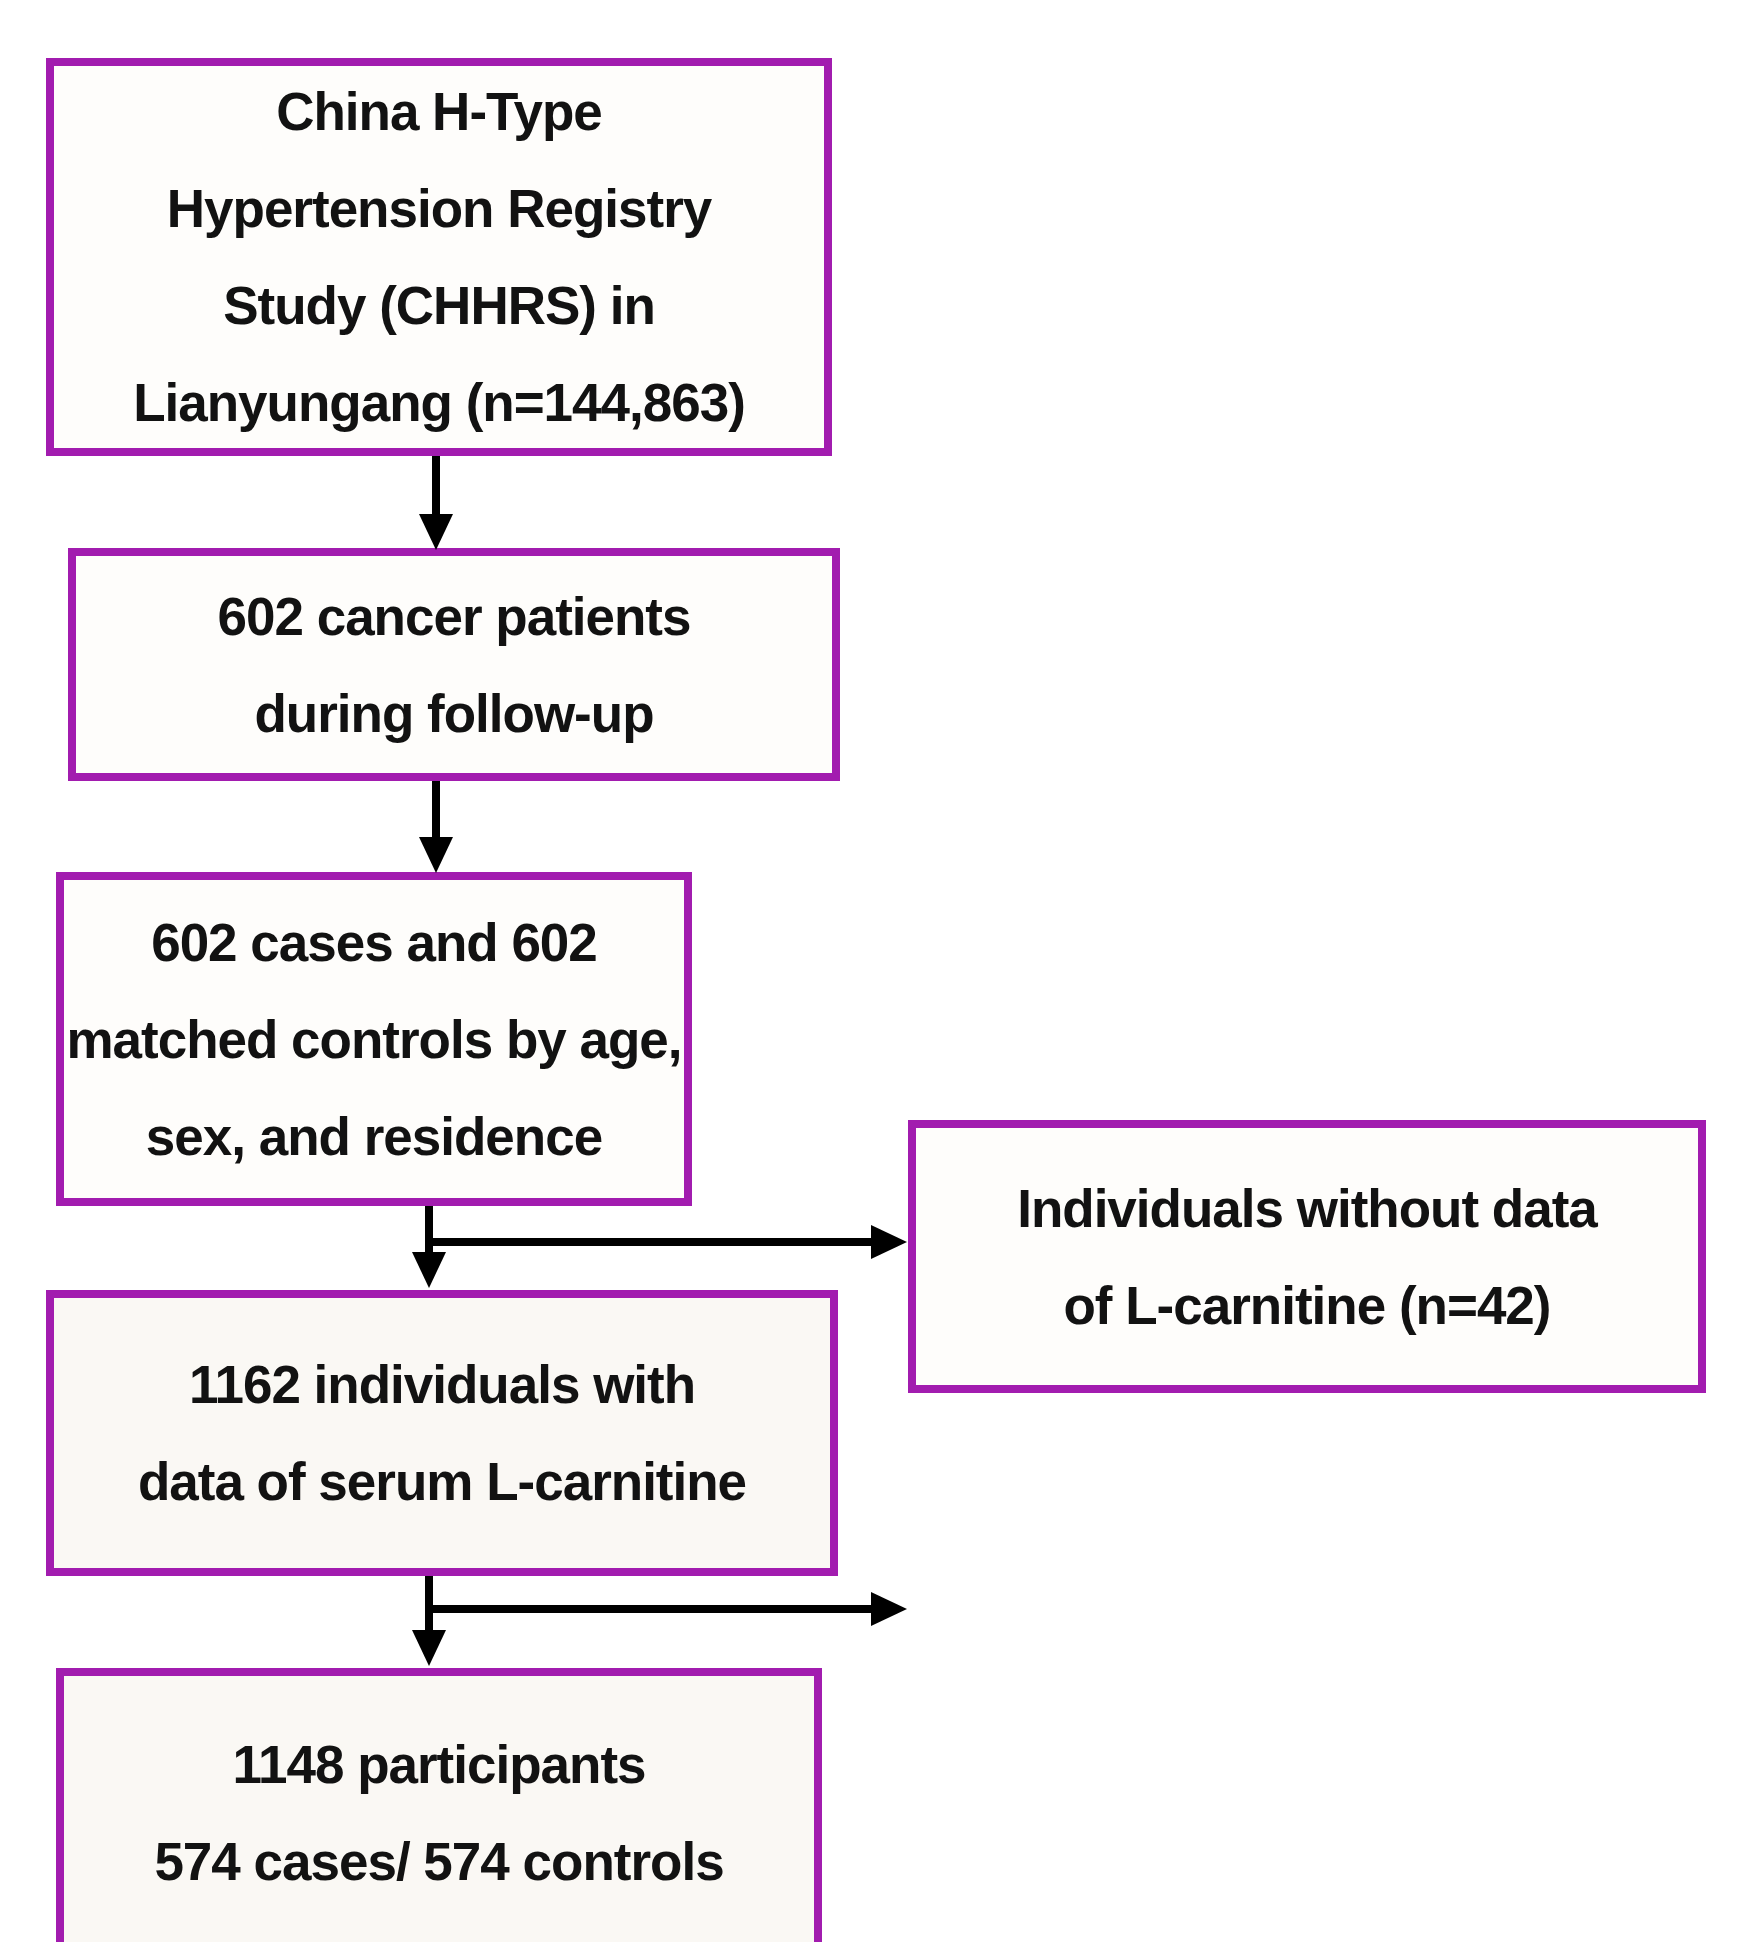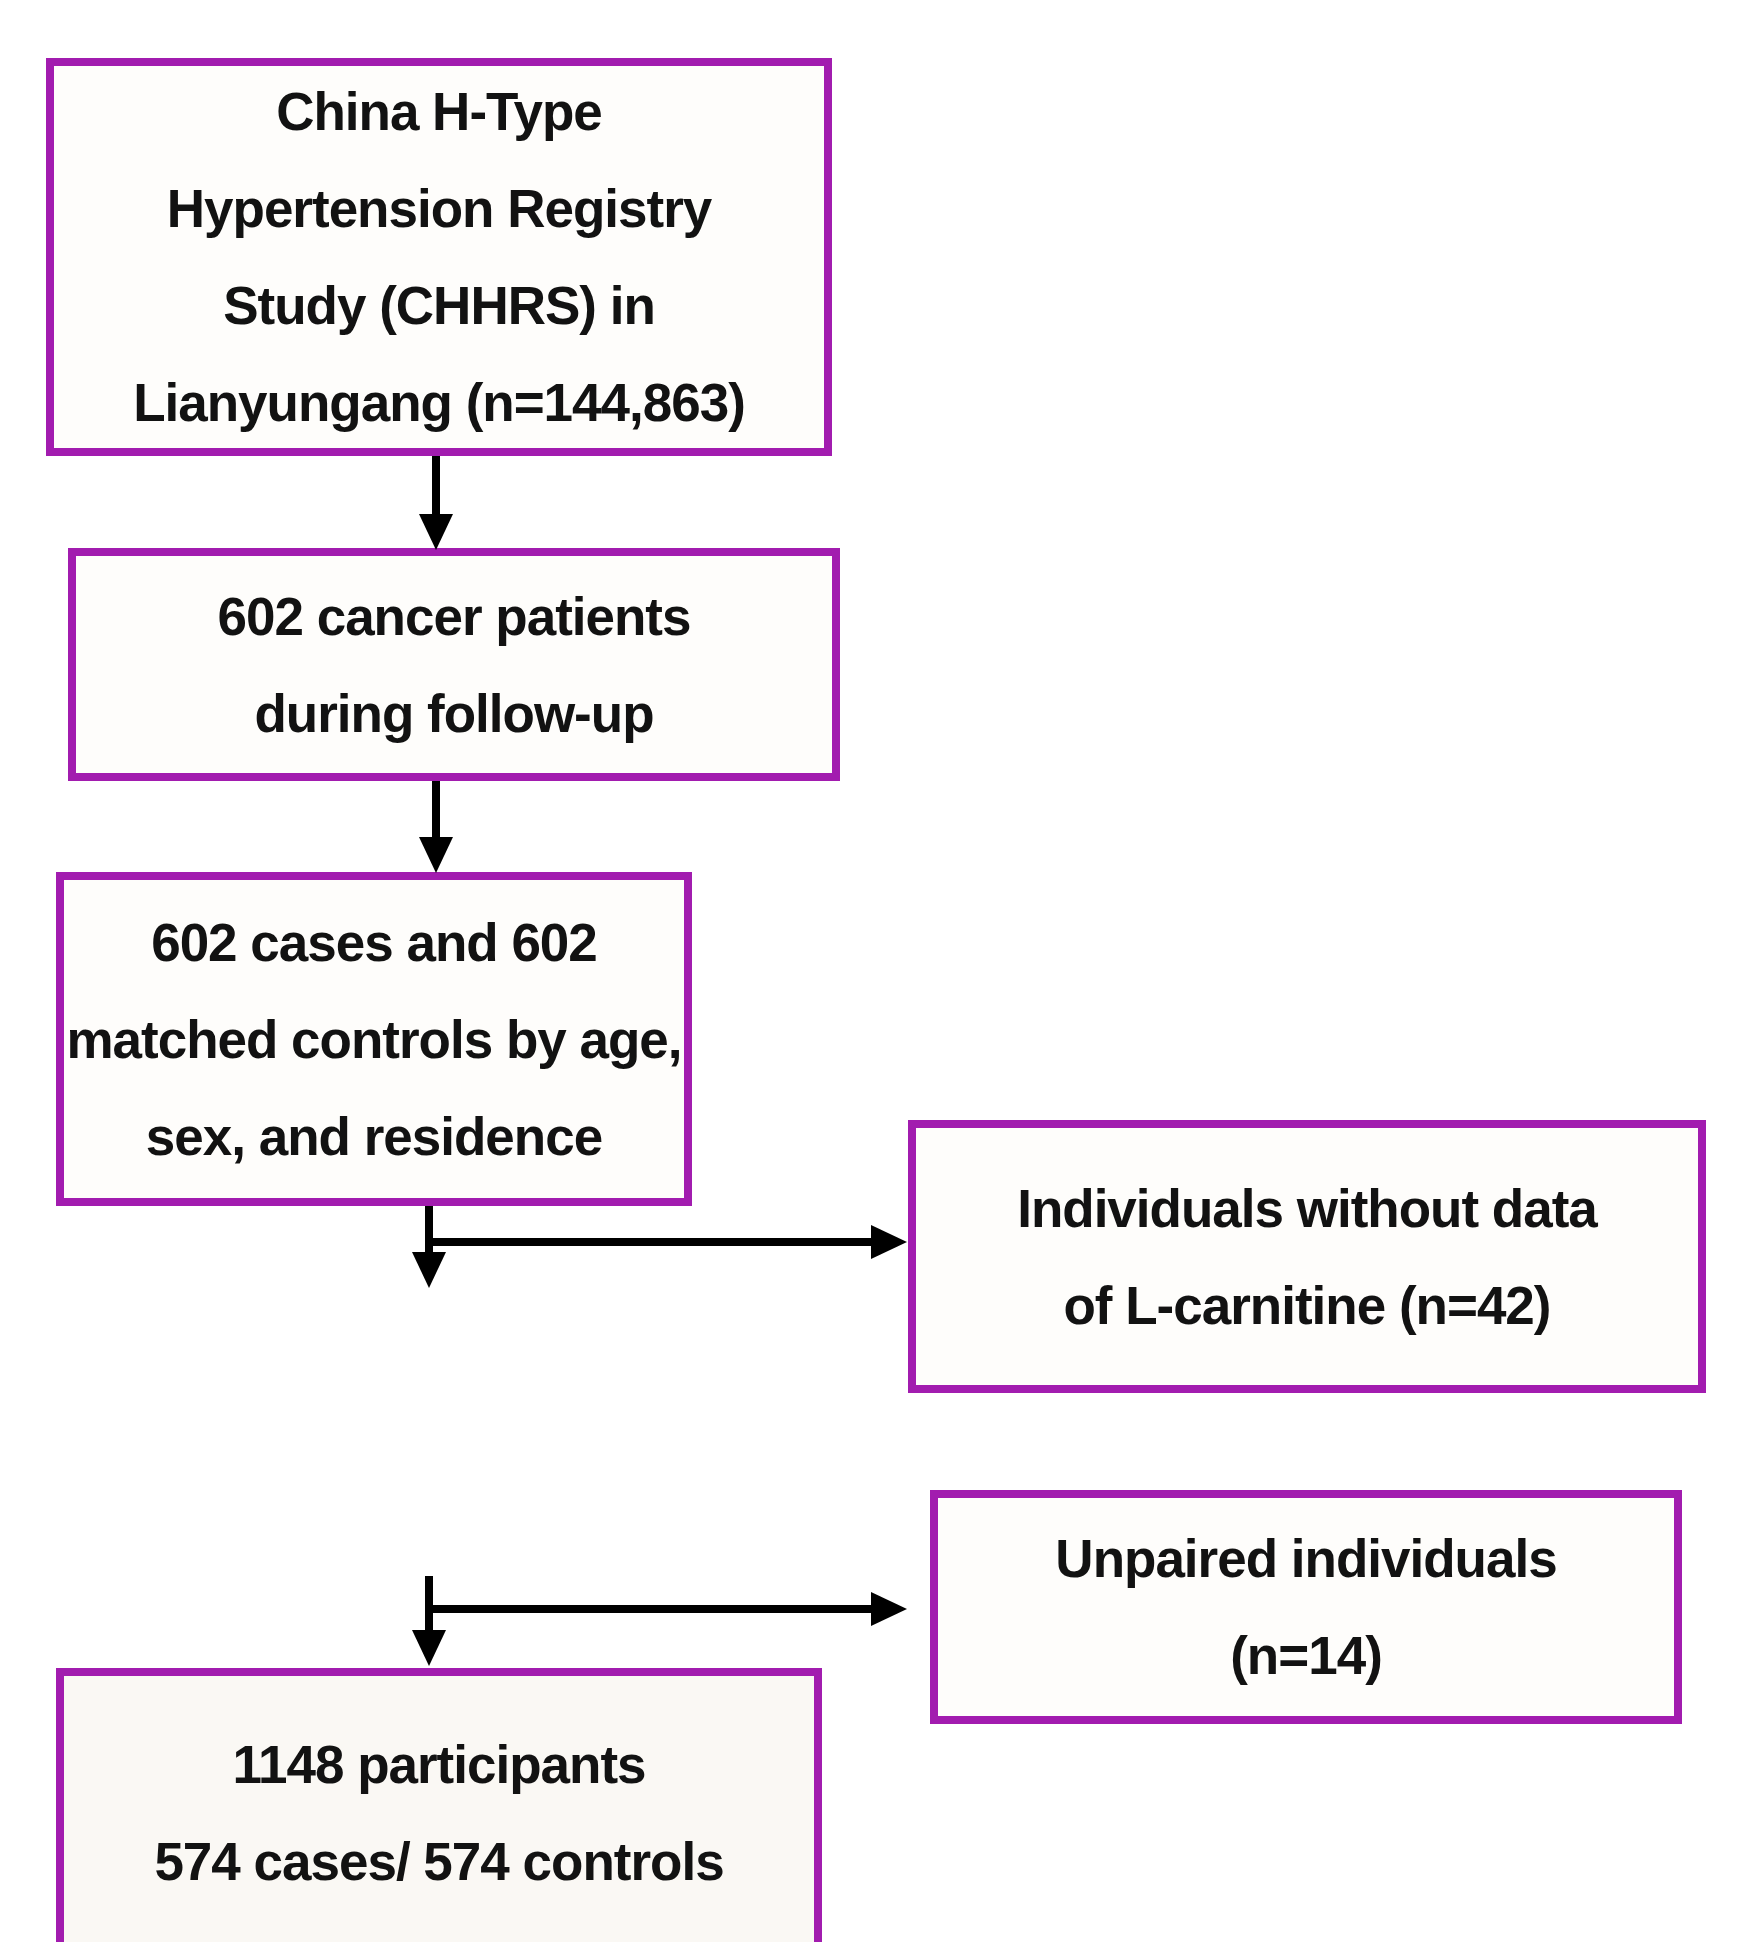--- a/index.html
+++ b/index.html
@@ -91,29 +91,29 @@
 Study (CHHRS) in
 Lianyungang (n=144,863)</div>
 
   <div class="node n2">602 cancer patients
 during follow-up</div>
 
   <div class="node n3">602 cases and 602
 matched controls by age,
 sex, and residence</div>
 
+  <div class="node n4 cream">1162 individuals with
+data of serum L-carnitine</div>
 
   <div class="node n5 cream">1148 participants
 574 cases/ 574 controls</div>
 
   <div class="node na">Individuals without data
 of L-carnitine (n=42)</div>
 
-  <div class="node nb">Unpaired individuals
-(n=14)</div>
 
   <div class="line a1l"></div>
   <div class="head-down a1h"></div>
 
   <div class="line a2l"></div>
   <div class="head-down a2h"></div>
 
   <div class="line a3l"></div>
   <div class="head-down a3h"></div>
 

